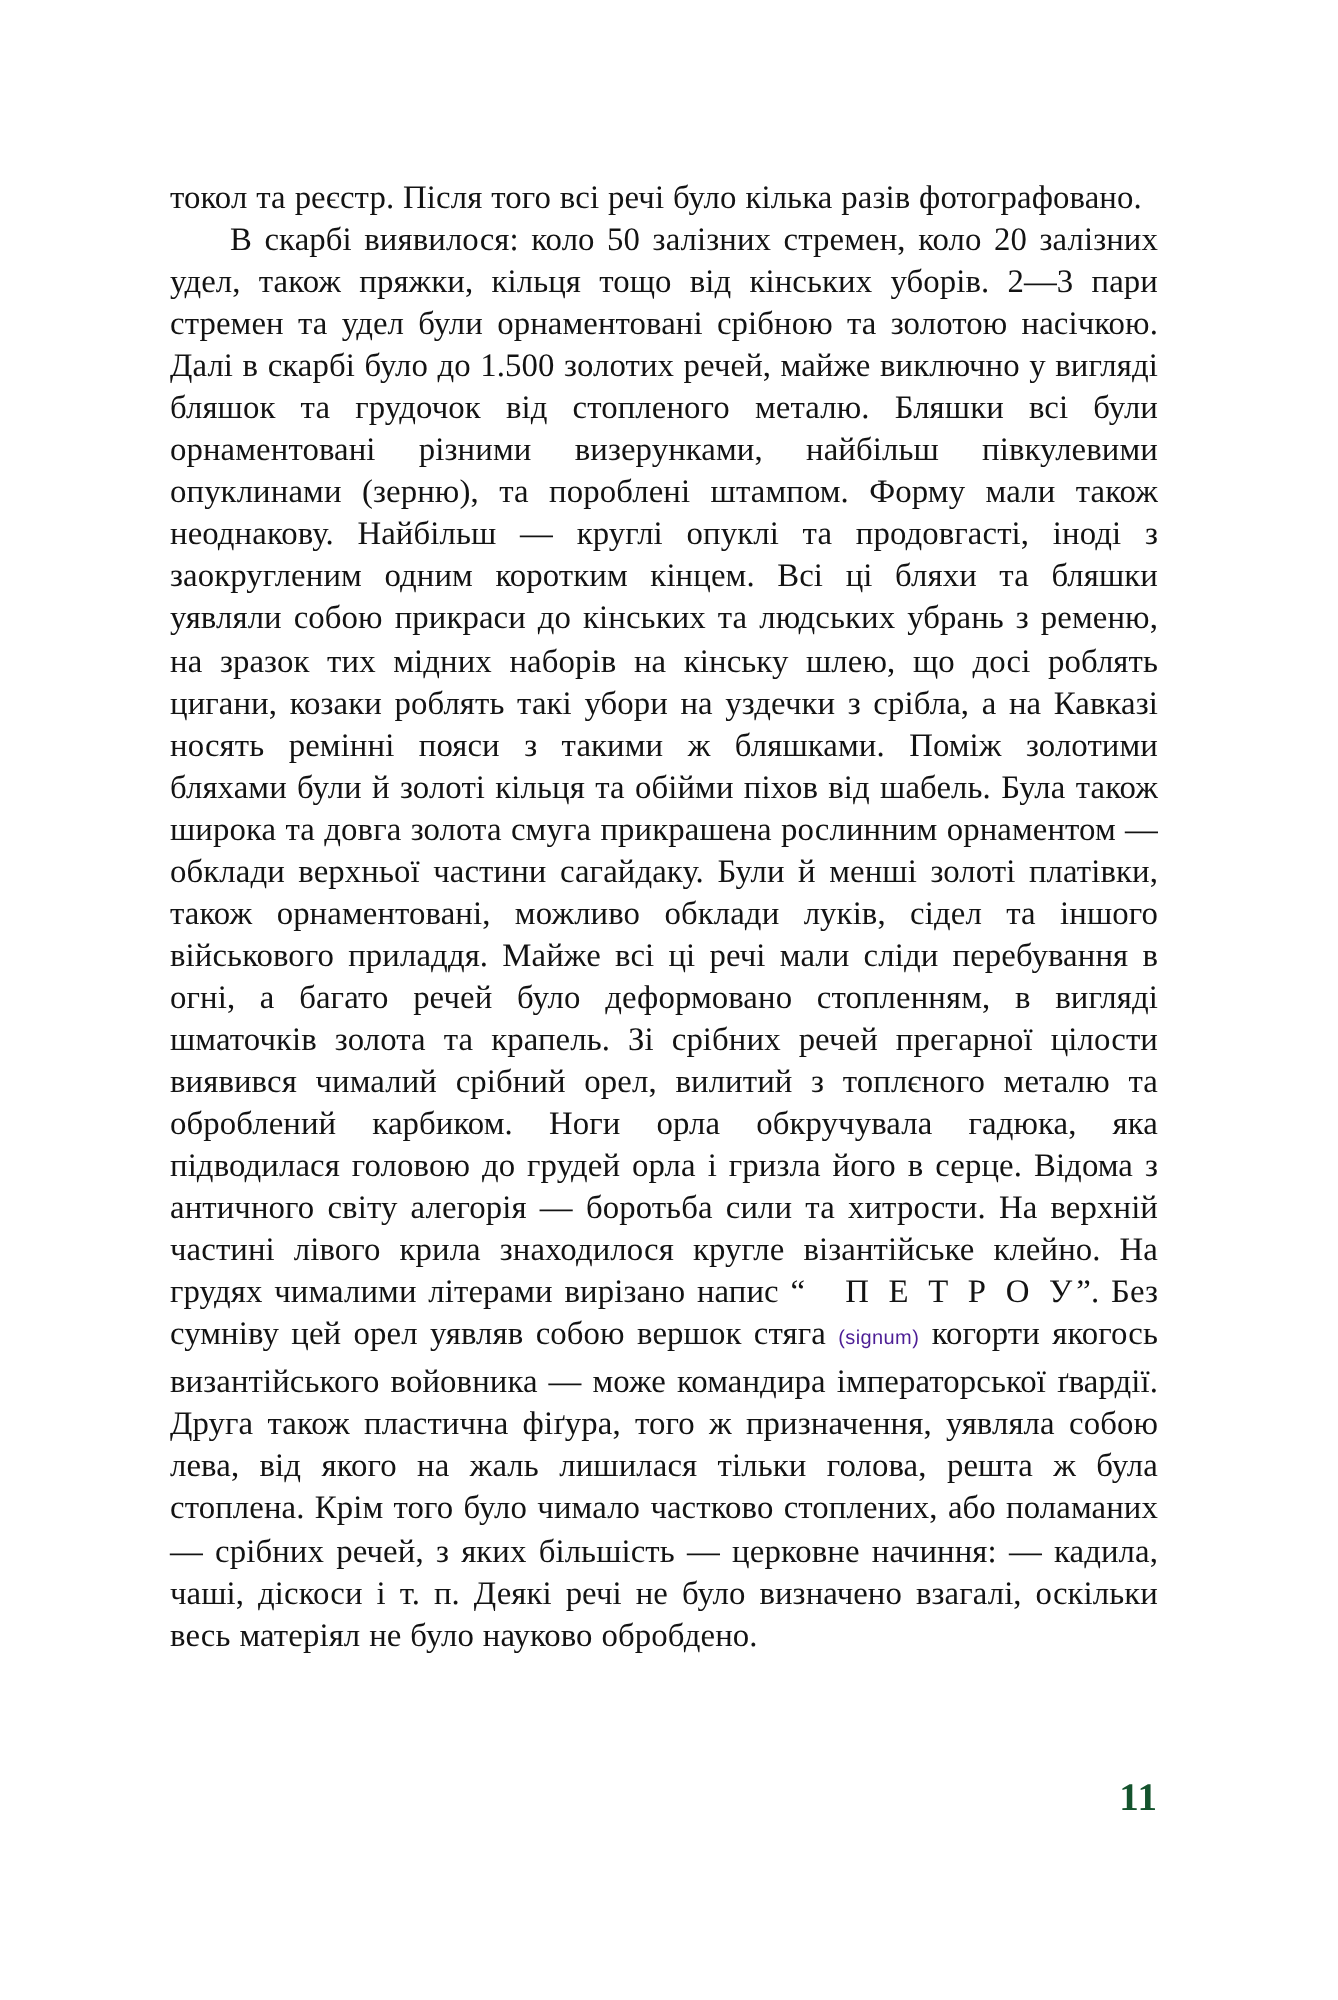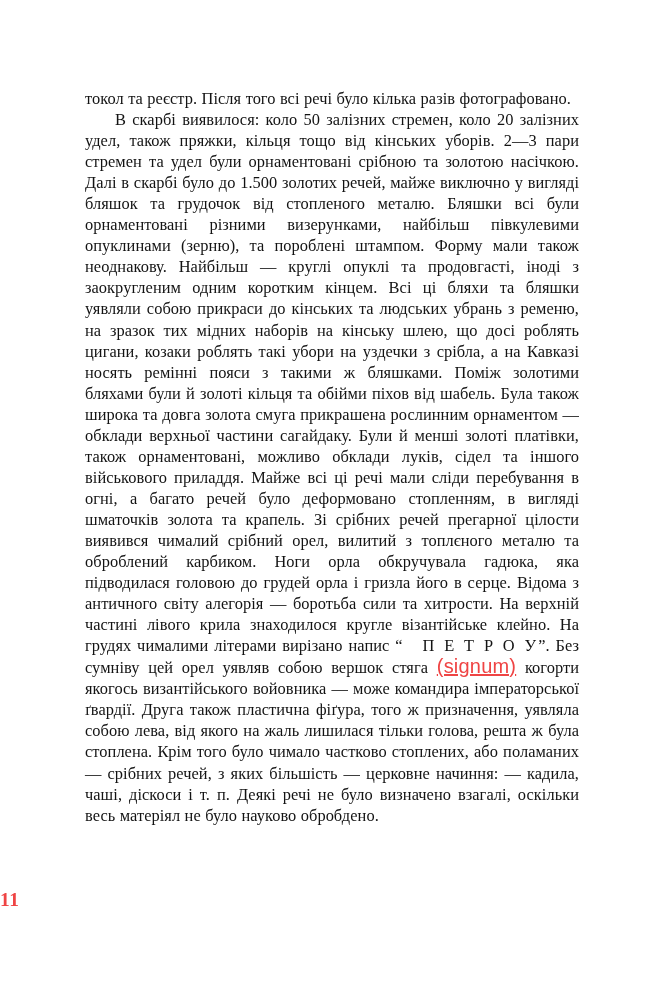--- a/index.html
+++ b/index.html
@@ -41,43 +41,42 @@
     -webkit-font-smoothing: none;
   }
 
   .para.indent {
     text-indent: 30px;
   }
 
   
   .latin-gloss {
     font-family: "Liberation Sans", "DejaVu Sans", sans-serif;
-    font-size: 20px;
+    font-size: 10px;
     letter-spacing: 0.2px;
-    color: #ef4444;
-    text-decoration: underline;
+    color: #4c1d95;
   }
 
   
   .spaced-caps {
     letter-spacing: 2.0px;
     margin-left: 20px;
   }
 
   #folio {
     position: absolute;
     left: 0;
     top: 889px;
     width: 579px;
-    text-align: left;
+    text-align: right;
     font-family: "Liberation Serif", "DejaVu Serif", serif;
     font-size: 19.5px;
     font-weight: bold;
     letter-spacing: 0.5px;
-    color: #ef4444;
+    color: #14532d;
   }
 </style>
 </head>
 <body>
 
 <div id="page">
 
   <div id="text-column">
 
     <p class="para">токол та реєстр. Після того всі речі було кілька разів фотографовано.</p>

